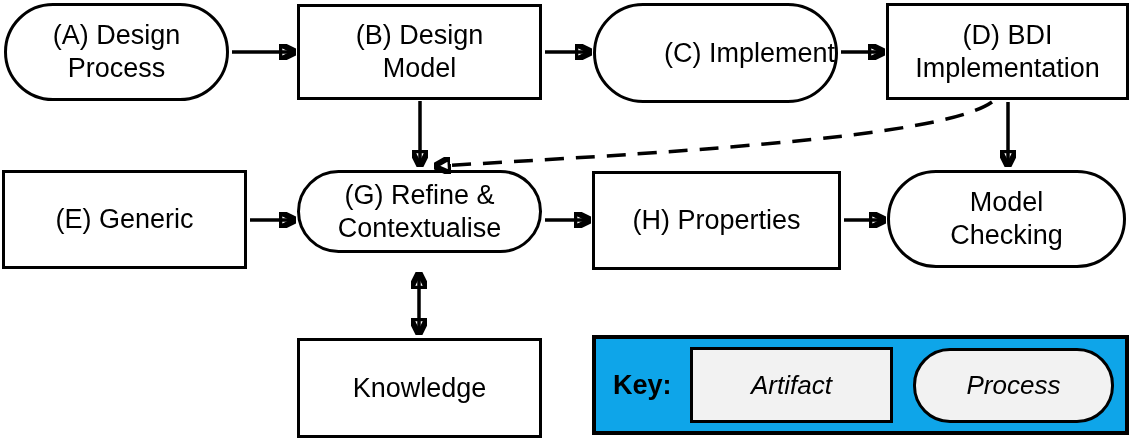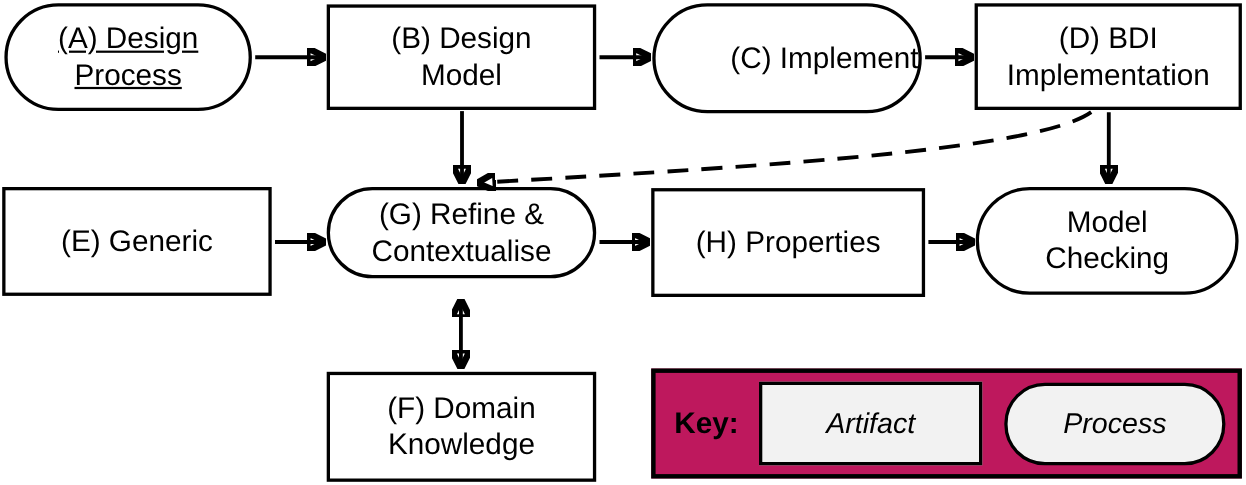--- a/index.html
+++ b/index.html
@@ -8,42 +8,42 @@
     font-family:"Liberation Sans", sans-serif; color:#000; overflow:hidden;
   }
   .node {
     position:absolute; box-sizing:border-box; background:#ffffff;
     border:3px solid #000; display:flex; flex-direction:column;
     align-items:center; justify-content:center; text-align:center;
     font-size:27px; line-height:33px; white-space:nowrap;
   }
   .node span { display:block; }
   .keybox {
-    position:absolute; box-sizing:border-box; background:#be185d;
+    position:absolute; box-sizing:border-box; background:#0ea5e9;
     border:4px solid #000;
     text-align:center;
   }
   .key-label {
     position:absolute; left:17px; top:50%; transform:translateY(-50%);
     font-weight:bold; font-size:27px;
   }
   .key-shape {
     position:absolute; box-sizing:border-box; background:#f2f2f2;
     border:3px solid #000; display:flex; align-items:center; justify-content:center;
     font-style:italic; font-size:26px;
   }
   svg.arrows { position:absolute; left:0; top:0; pointer-events:none; }
   svg.arrows path { stroke:#000; stroke-width:3.5; fill:none; }
 </style>
 </head>
 <body>
 
 <div class="canvas">
 
-  <div class="node" style="left:4px; top:3px; width:225px; height:98px; border-radius:49px;text-decoration:underline;">
+  <div class="node" style="left:4px; top:3px; width:225px; height:98px; border-radius:49px;">
     <span>(A) Design</span>
     <span>Process</span>
   </div>
 
   <div class="node" style="left:297px; top:4px; width:245px; height:96px;">
     <span>(B) Design</span>
     <span>Model</span>
   </div>
 
   <div class="node" style="left:593px; top:3px; width:245px; height:100px; border-radius:50px;align-items:flex-end;">
@@ -67,21 +67,20 @@
   <div class="node" style="left:592px; top:171px; width:249px; height:99px;">
     <span>(H) Properties</span>
   </div>
 
   <div class="node" style="left:887px; top:170px; width:239px; height:98px; border-radius:49px;">
     <span>Model</span>
     <span>Checking</span>
   </div>
 
   <div class="node" style="left:297px; top:338px; width:245px; height:100px;">
-    <span>(F) Domain</span>
     <span>Knowledge</span>
   </div>
 
   <div class="keybox" style="left:592px; top:335px; width:537px; height:100px;">
     <span class="key-label">Key:</span>
     <div class="key-shape" style="left:94px; top:8px; width:203px; height:76px;">
       <span>Artifact</span>
     </div>
     <div class="key-shape" style="left:317px; top:9px; width:201px; height:75px; border-radius:37px;">
       <span>Process</span>

